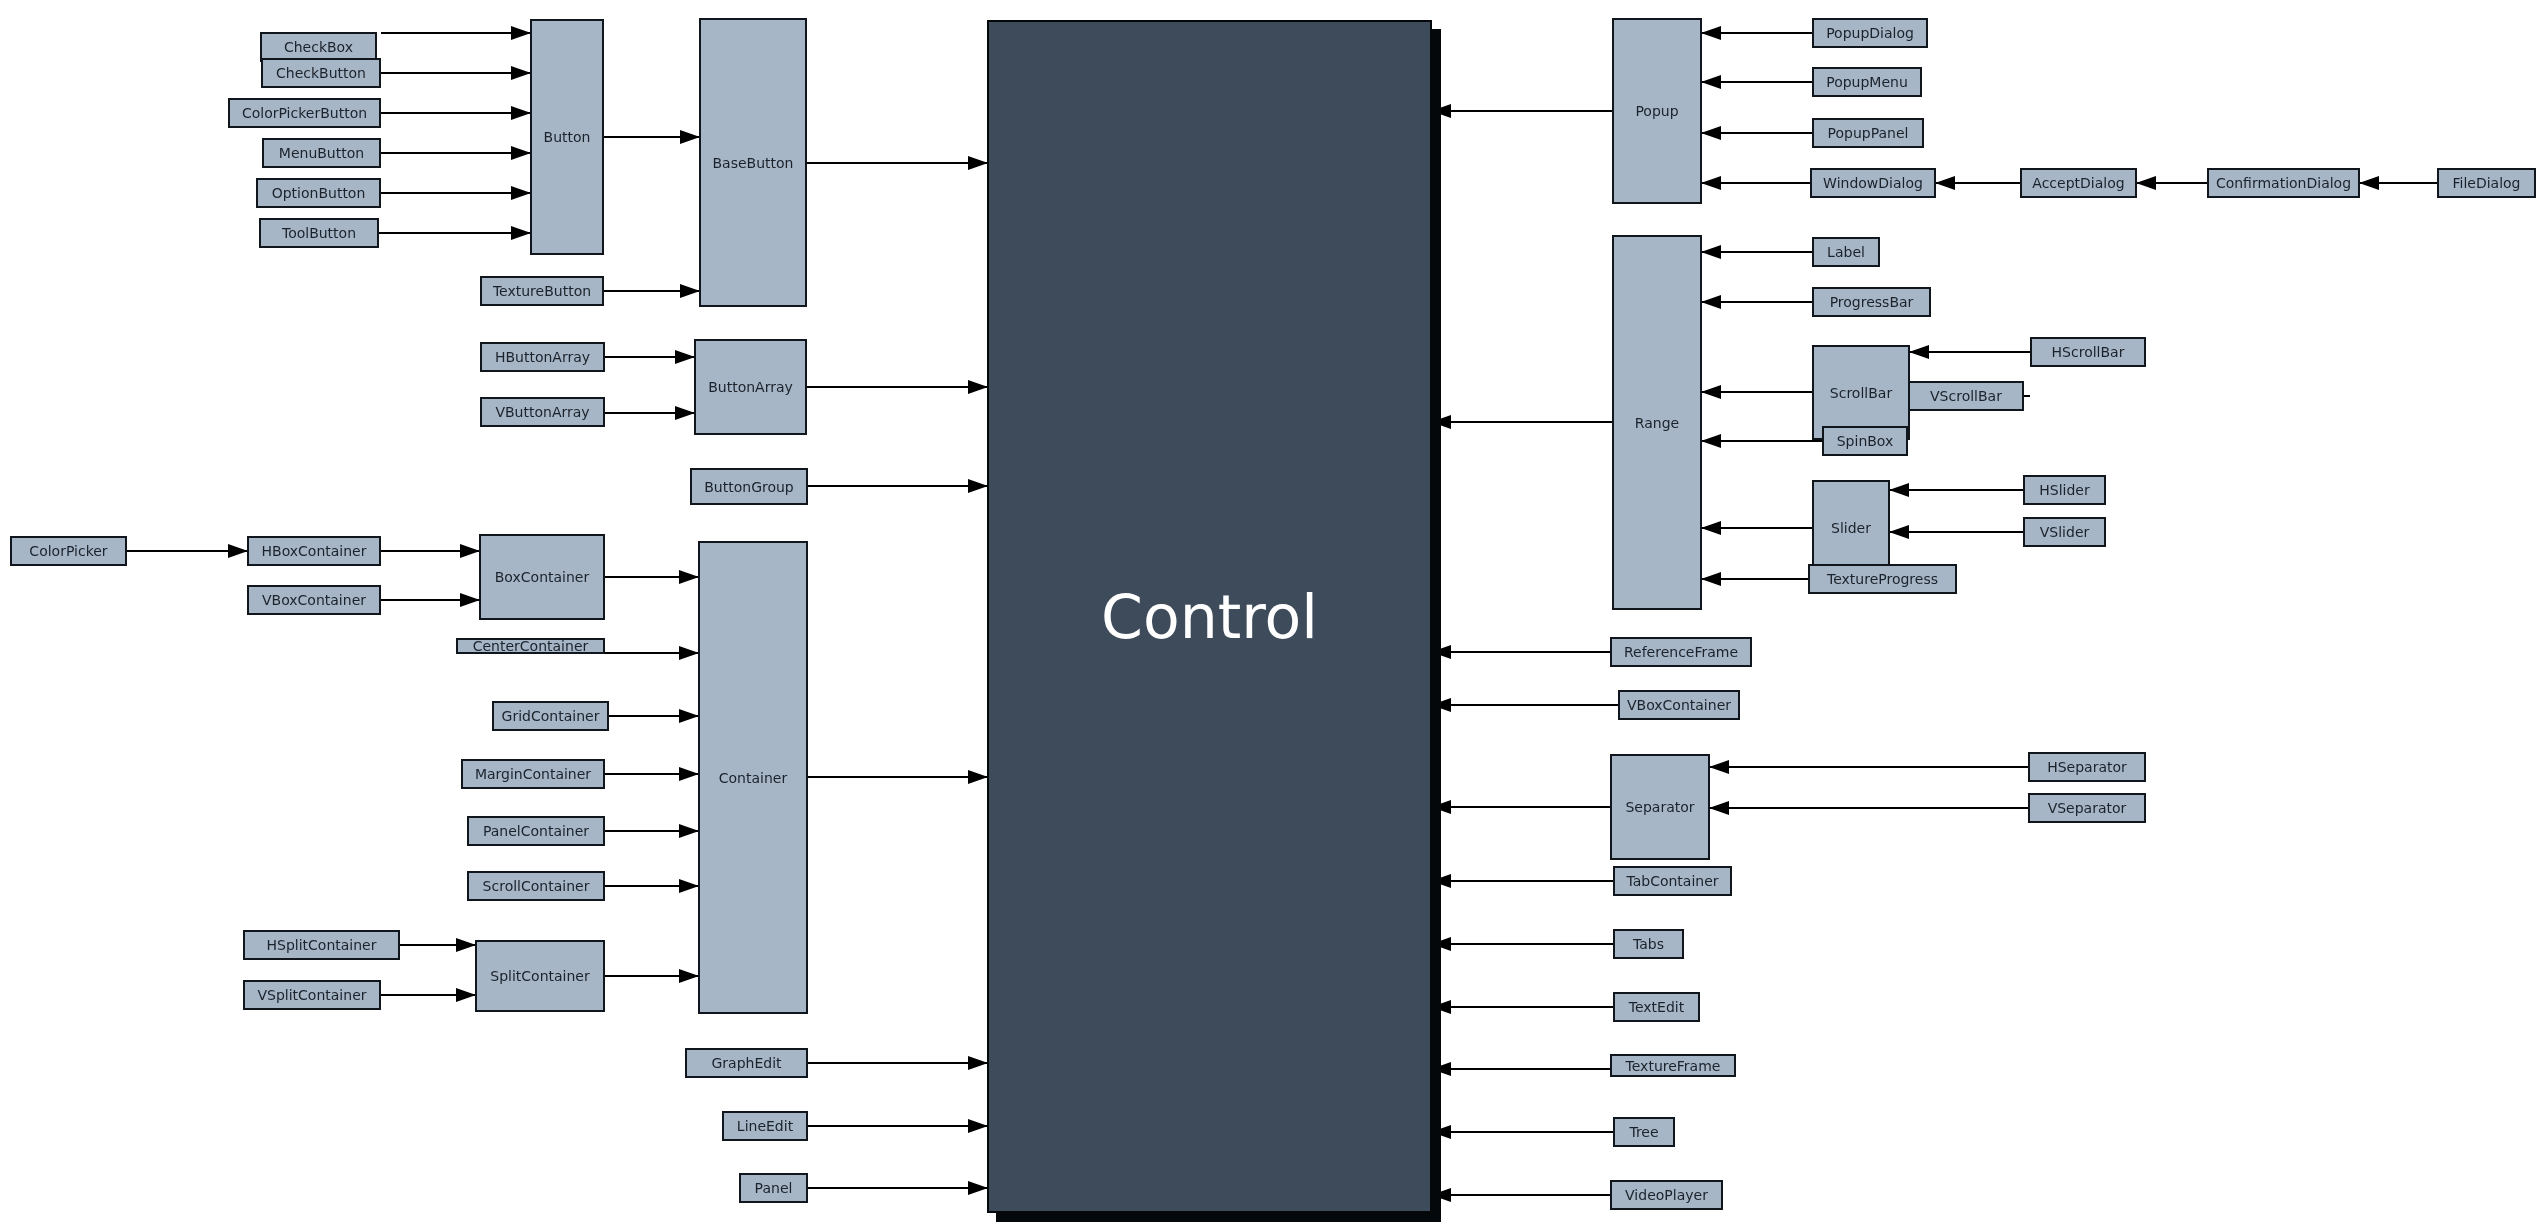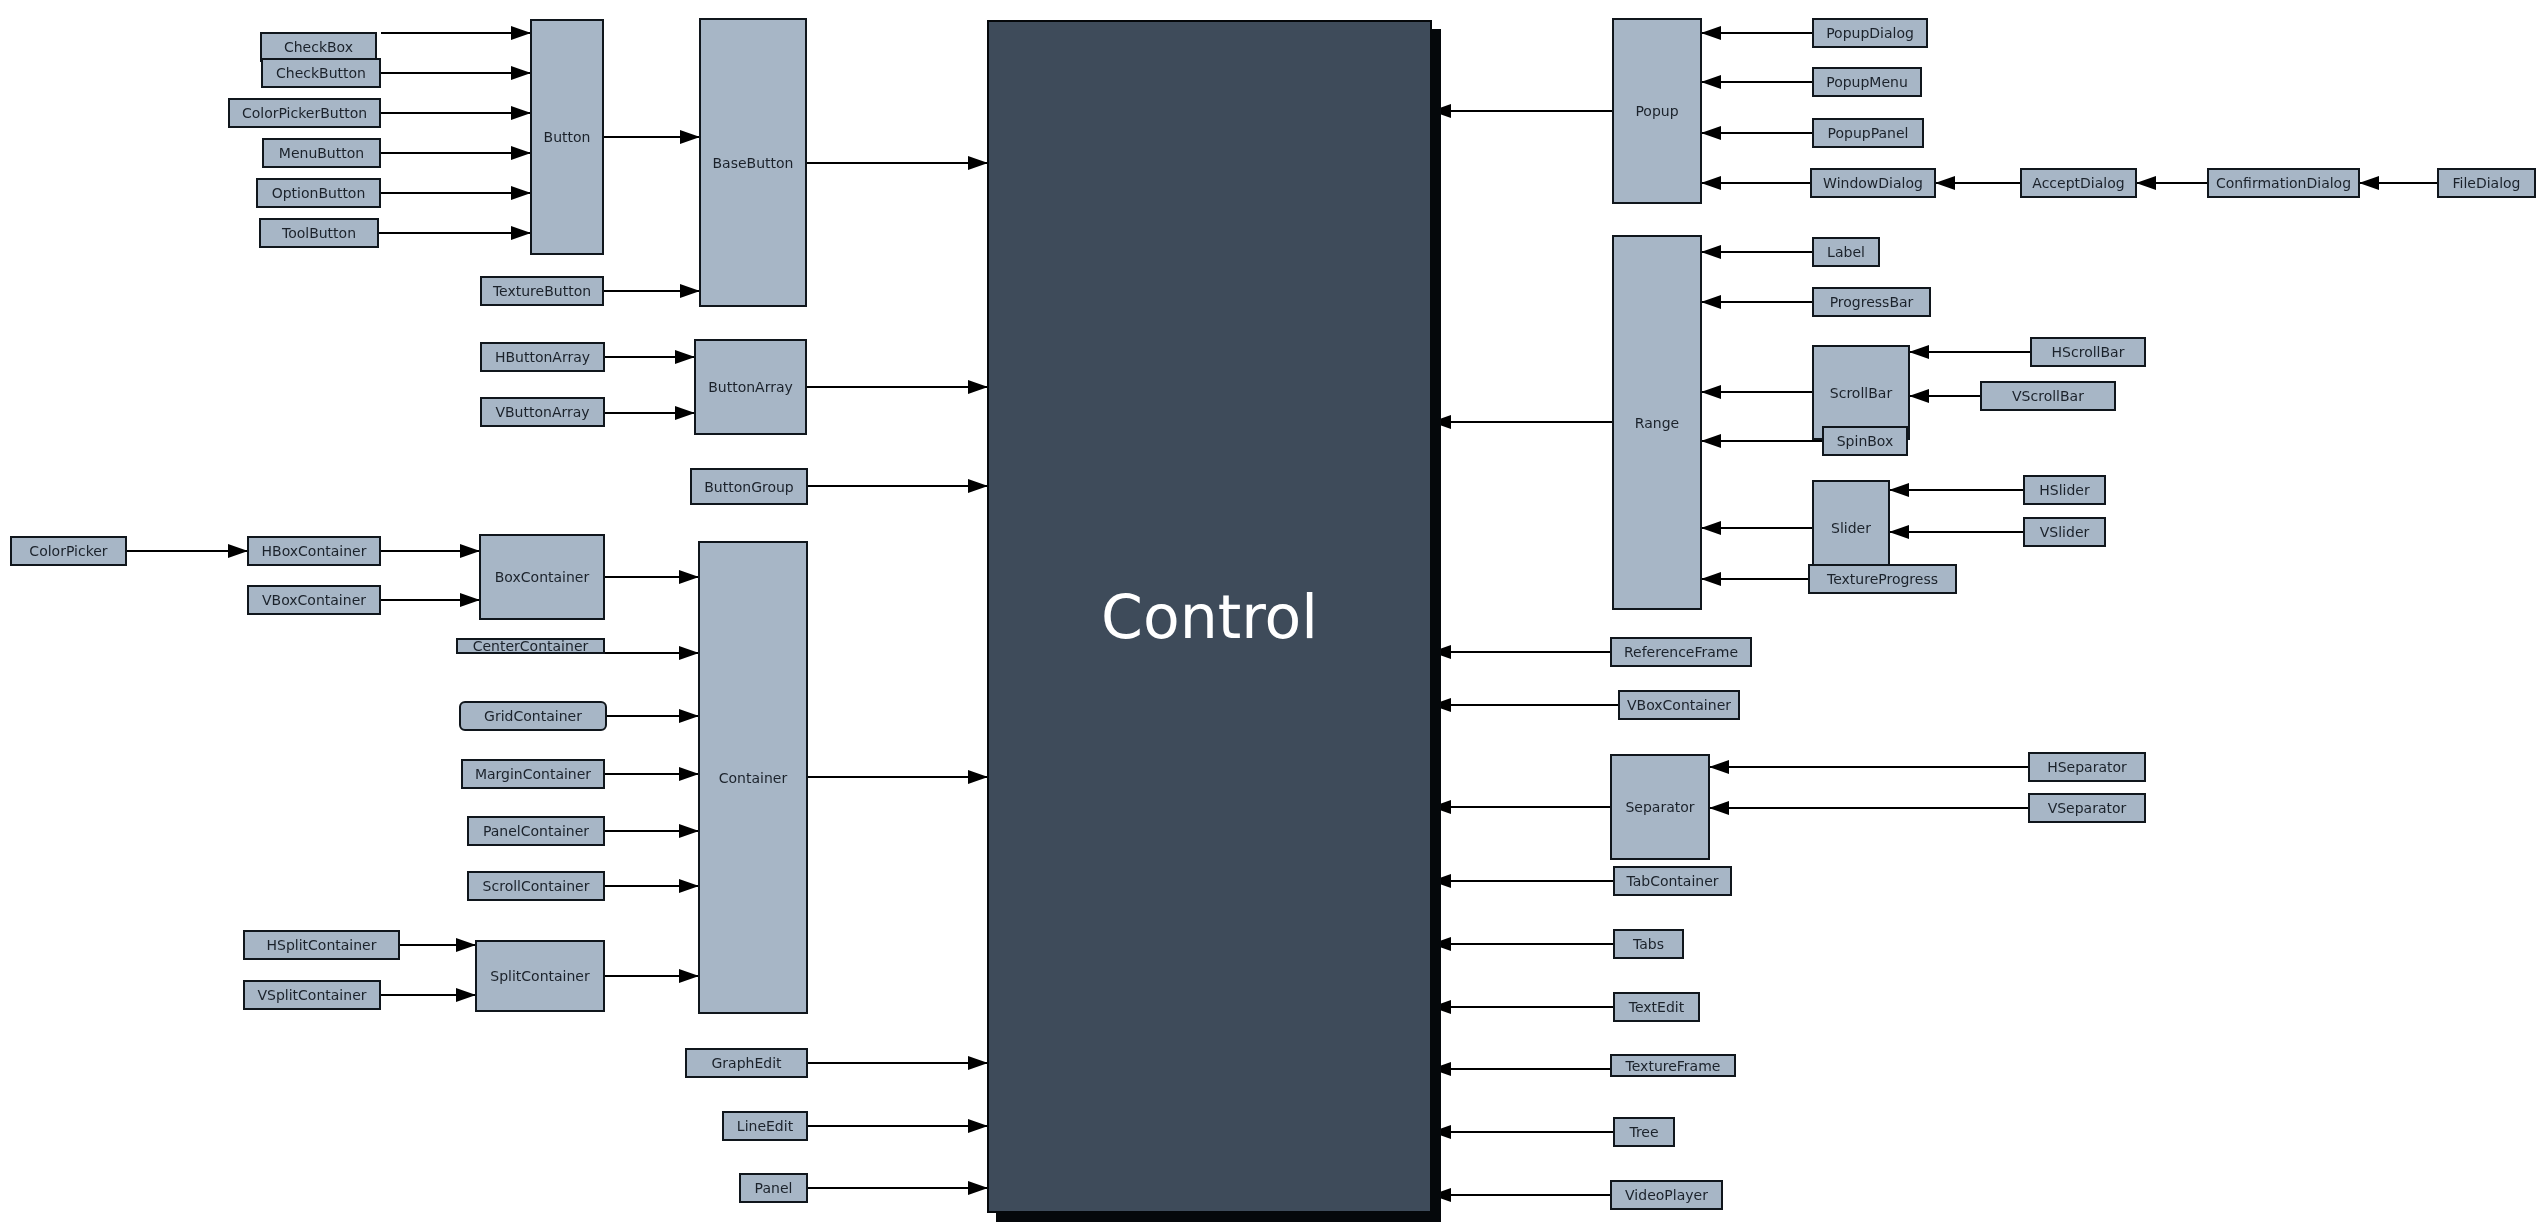--- a/index.html
+++ b/index.html
@@ -119,21 +119,21 @@
   <div class="node" style="left:480px;top:342px;width:125px;height:30px;">HButtonArray</div>
   <div class="node" style="left:480px;top:397px;width:125px;height:30px;">VButtonArray</div>
   <div class="node" style="left:694px;top:339px;width:113px;height:96px;">ButtonArray</div>
   <div class="node" style="left:690px;top:468px;width:118px;height:37px;">ButtonGroup</div>
 
   <div class="node" style="left:10px;top:536px;width:117px;height:30px;">ColorPicker</div>
   <div class="node" style="left:247px;top:536px;width:134px;height:30px;">HBoxContainer</div>
   <div class="node" style="left:247px;top:585px;width:134px;height:30px;">VBoxContainer</div>
   <div class="node" style="left:479px;top:534px;width:126px;height:86px;">BoxContainer</div>
   <div class="node" style="left:456px;top:638px;width:149px;height:16px;text-align:center;">CenterContainer</div>
-  <div class="node" style="left:459px;top:701px;width:148px;height:30px;border-radius:6px;">GridContainer</div>
+  <div class="node" style="left:492px;top:701px;width:117px;height:30px;">GridContainer</div>
   <div class="node" style="left:461px;top:759px;width:144px;height:30px;">MarginContainer</div>
   <div class="node" style="left:467px;top:816px;width:138px;height:30px;">PanelContainer</div>
   <div class="node" style="left:467px;top:871px;width:138px;height:30px;">ScrollContainer</div>
   <div class="node" style="left:698px;top:541px;width:110px;height:473px;">Container</div>
   <div class="node" style="left:243px;top:930px;width:157px;height:30px;">HSplitContainer</div>
   <div class="node" style="left:243px;top:980px;width:138px;height:30px;">VSplitContainer</div>
   <div class="node" style="left:475px;top:940px;width:130px;height:72px;">SplitContainer</div>
 
   <div class="node" style="left:685px;top:1048px;width:123px;height:30px;">GraphEdit</div>
   <div class="node" style="left:722px;top:1111px;width:86px;height:30px;">LineEdit</div>
@@ -146,21 +146,21 @@
   <div class="node" style="left:1810px;top:168px;width:126px;height:30px;">WindowDialog</div>
   <div class="node" style="left:2020px;top:168px;width:117px;height:30px;">AcceptDialog</div>
   <div class="node" style="left:2207px;top:168px;width:153px;height:30px;">ConfirmationDialog</div>
   <div class="node" style="left:2437px;top:168px;width:99px;height:30px;">FileDialog</div>
 
   <div class="node" style="left:1612px;top:235px;width:90px;height:375px;">Range</div>
   <div class="node" style="left:1812px;top:237px;width:68px;height:30px;">Label</div>
   <div class="node" style="left:1812px;top:287px;width:119px;height:30px;">ProgressBar</div>
   <div class="node" style="left:1812px;top:345px;width:98px;height:95px;">ScrollBar</div>
   <div class="node" style="left:2030px;top:337px;width:116px;height:30px;">HScrollBar</div>
-  <div class="node" style="left:1980px;top:381px;width:136px;height:30px;">VScrollBar</div>
+  <div class="node" style="left:1908px;top:381px;width:116px;height:30px;">VScrollBar</div>
   <div class="node" style="left:1822px;top:426px;width:86px;height:30px;">SpinBox</div>
   <div class="node" style="left:1812px;top:480px;width:78px;height:96px;">Slider</div>
   <div class="node" style="left:2023px;top:475px;width:83px;height:30px;">HSlider</div>
   <div class="node" style="left:2023px;top:517px;width:83px;height:30px;">VSlider</div>
   <div class="node" style="left:1808px;top:564px;width:149px;height:30px;">TextureProgress</div>
 
   <div class="node" style="left:1610px;top:637px;width:142px;height:30px;">ReferenceFrame</div>
   <div class="node" style="left:1618px;top:690px;width:122px;height:30px;">VBoxContainer</div>
   <div class="node" style="left:1610px;top:754px;width:100px;height:106px;">Separator</div>
   <div class="node" style="left:2028px;top:752px;width:118px;height:30px;">HSeparator</div>

